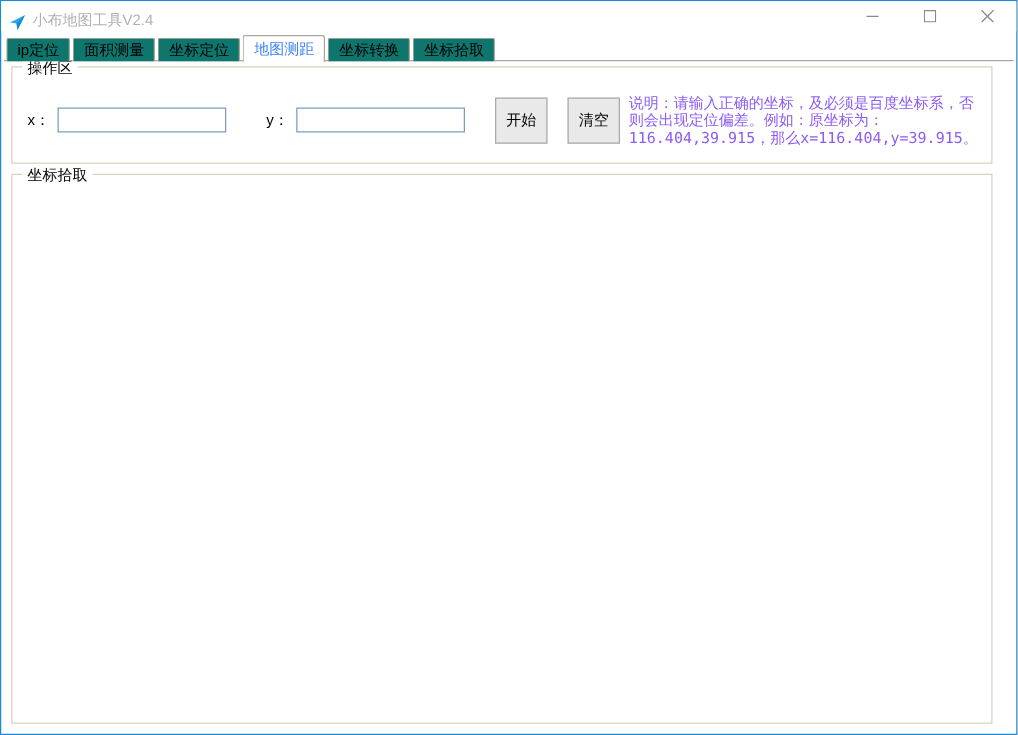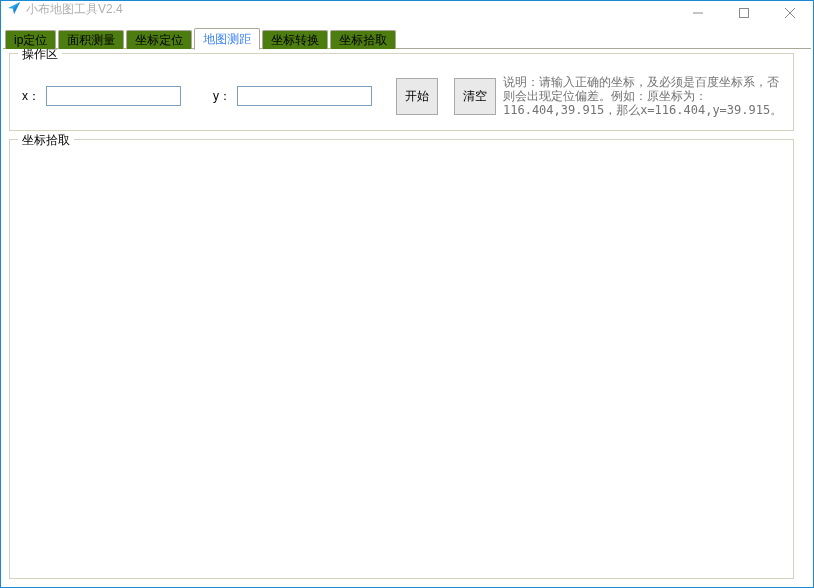--- a/index.html
+++ b/index.html
@@ -16,21 +16,21 @@
     width: 814px;
     height: 588px;
     background: #ffffff;
     border: 1px solid #1a8ad4;
     display: flex;
     flex-direction: column;
   }
   .titlebar {
     height: 24px;
     display: flex;
-    align-items: flex-start;
+    align-items: flex-end;
     padding-left: 6px;
     color: #b0b0b0;
     font-size: 12px;
     background: #ffffff;
   }
   .titlebar .app-icon {
     width: 14px;
     height: 14px;
     margin-right: 5px;
     position: relative;
@@ -58,21 +58,21 @@
   .tabstrip::after {
     content: "";
     position: absolute;
     left: 2px; right: 2px; bottom: 0;
     height: 1px;
     background: #aca899;
   }
   .tab {
     border: 1px solid #aca899;
     border-bottom: none;
-    background: #4d7c0f;
+    background: #0f766e;
     padding: 2px 8px 2px;
     margin-right: 2px;
     position: relative;
     z-index: 1;
     border-radius: 2px 2px 0 0;
     font-size: 12px;
     line-height: 14px;
     color: #000;
   }
   .tab.active {
@@ -125,21 +125,21 @@
     height: 37px;
     min-width: 42px;
     padding: 0 8px;
     border: 1px solid #a9a9a9;
     background: #e9e9e9;
     font-size: 12px;
     color:#000;
     display:flex; align-items:center; justify-content:center;
   }
   .note {
-    color: #737373;
+    color: #8b5cf6;
     font-size: 12px;
     line-height: 14px;
     width: 280px;
     margin-left: auto;
     font-family: "SimSun","NSimSun",monospace;
   }
   .mapgroup {
     flex: 1;
     min-height: 0;
   }

